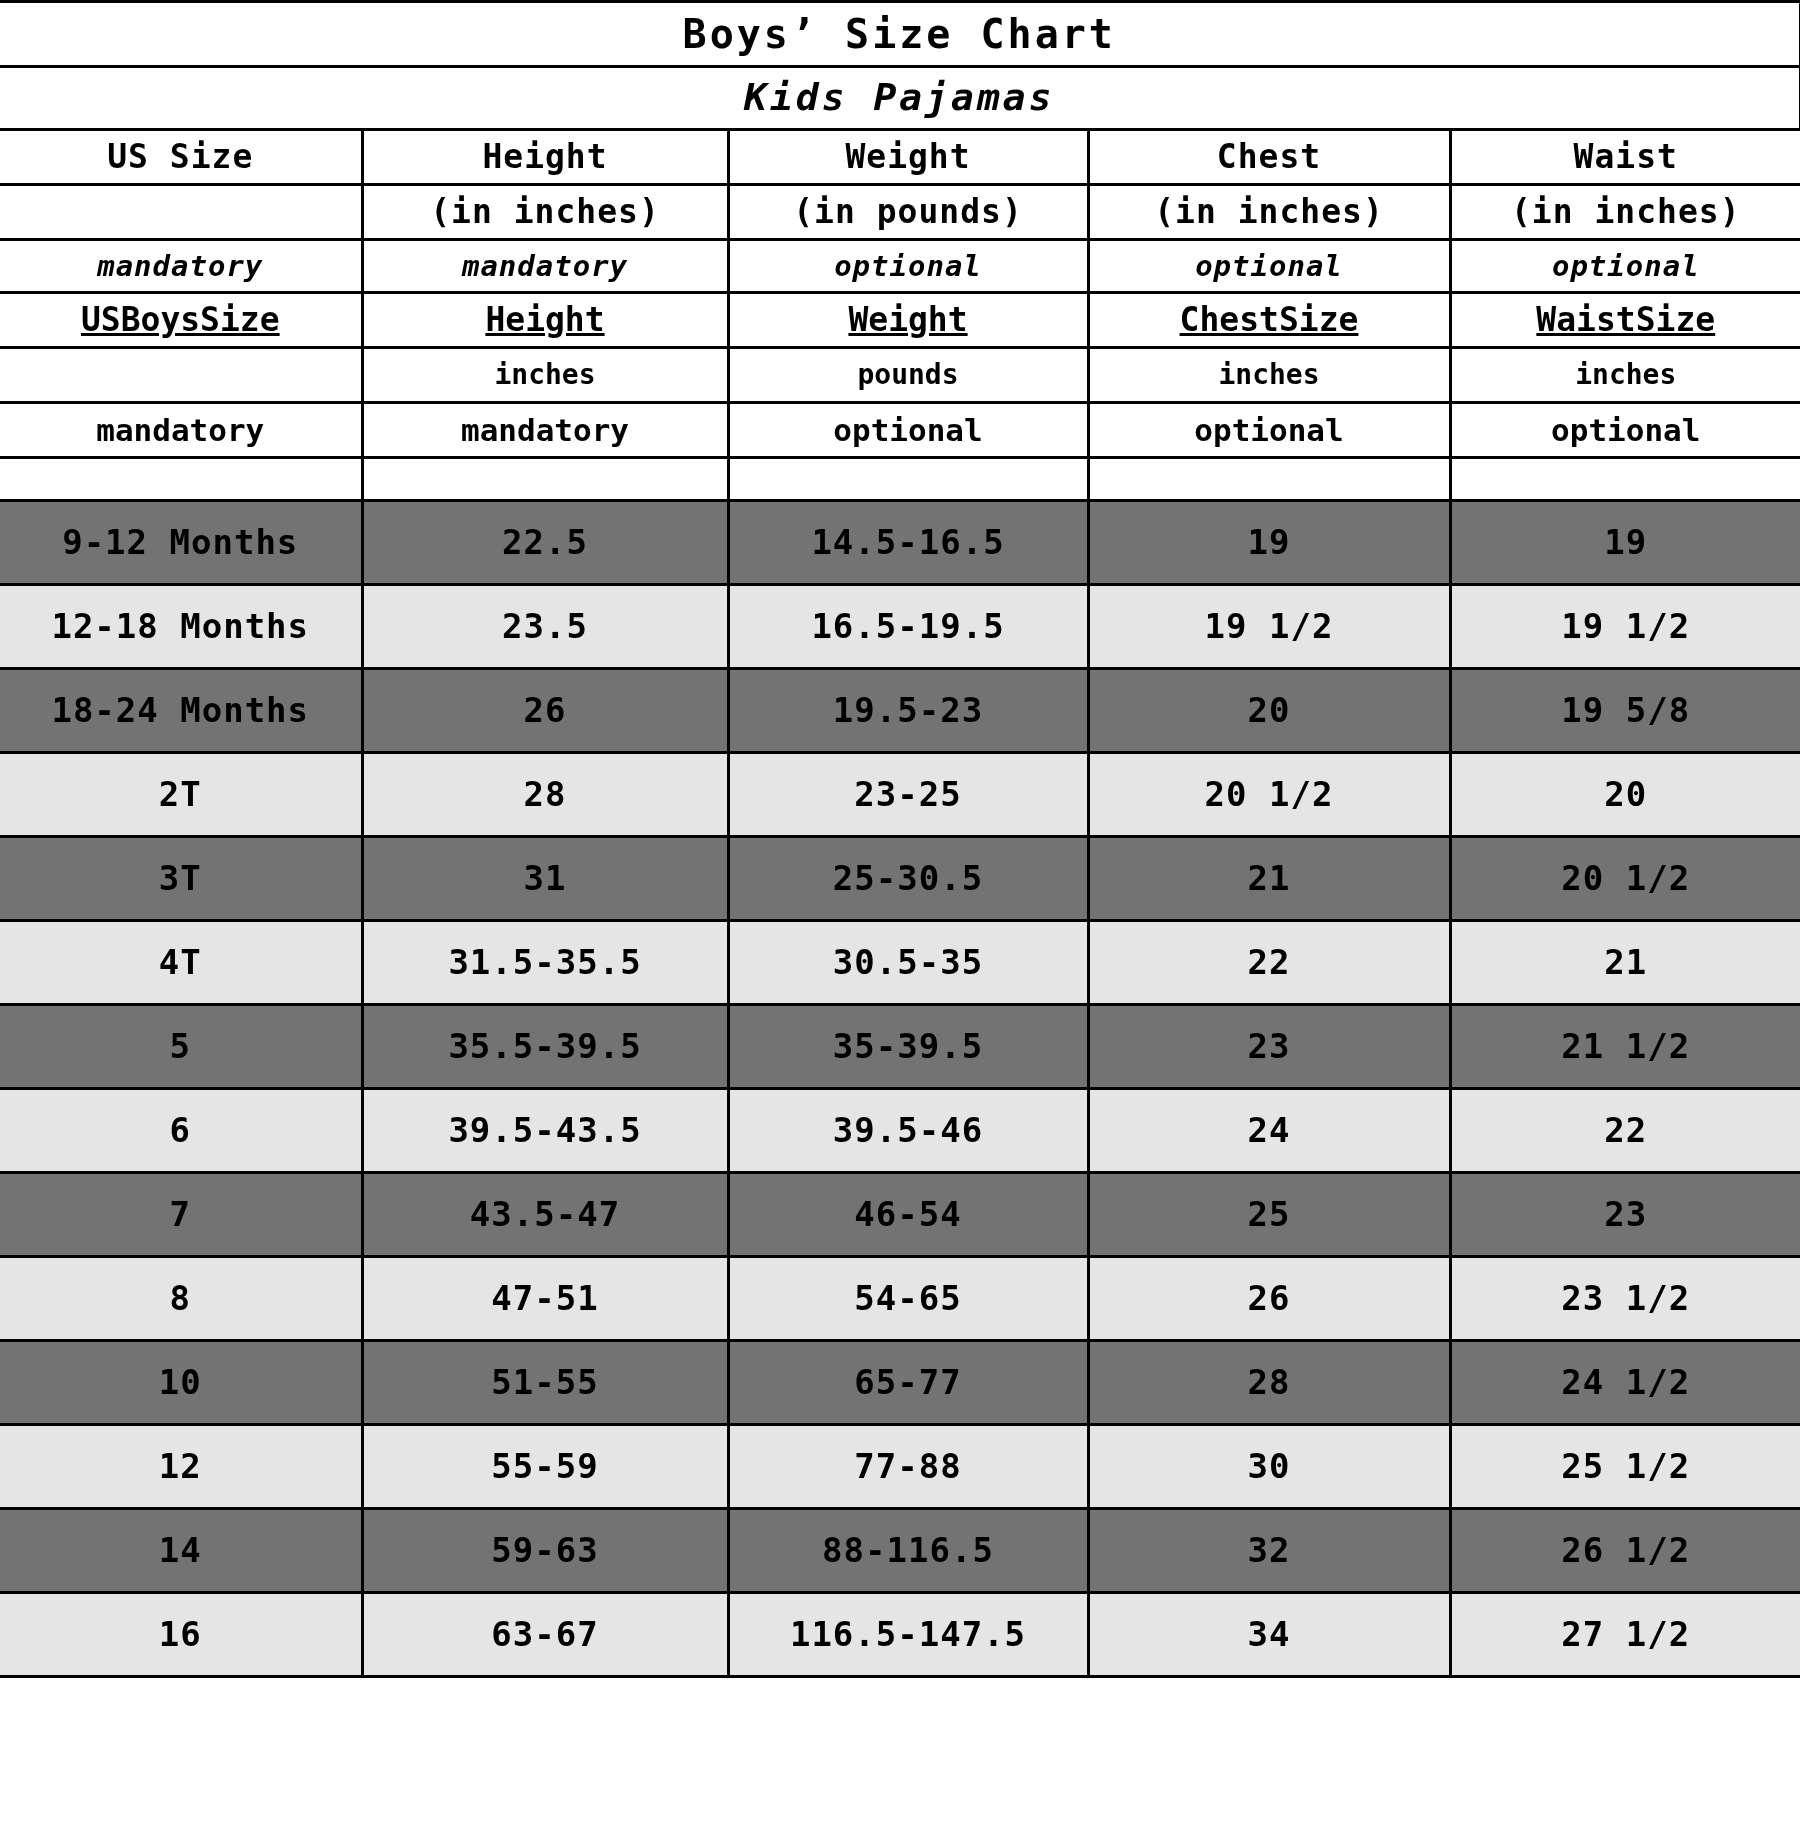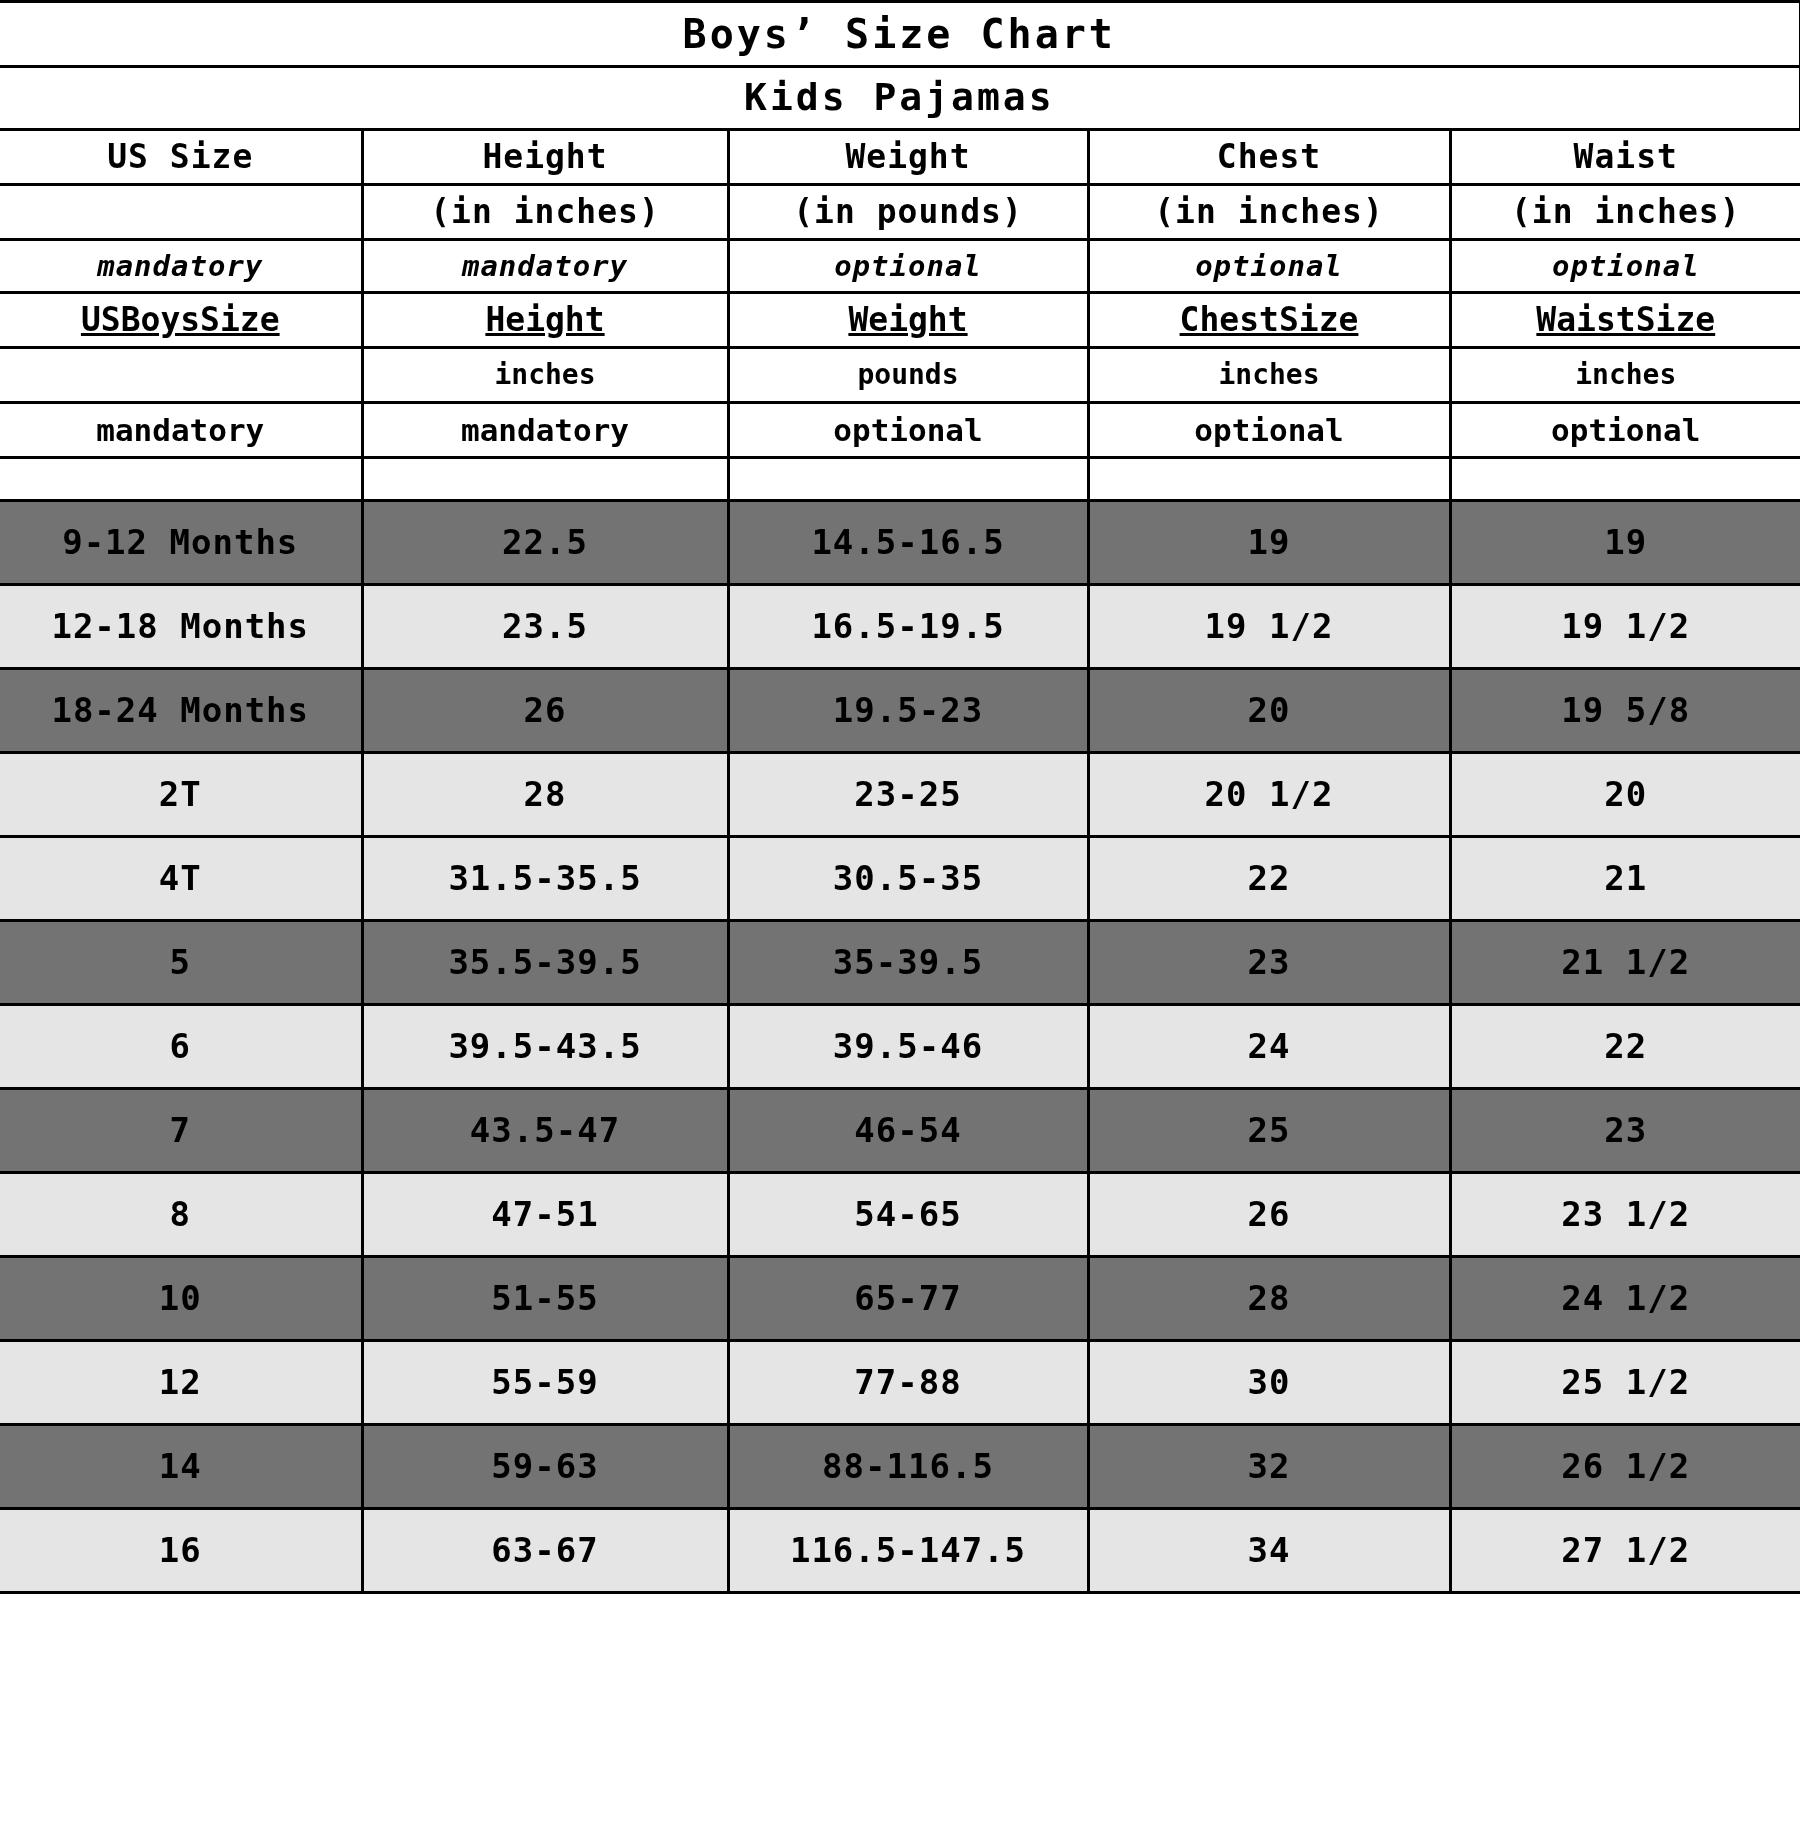--- a/index.html
+++ b/index.html
@@ -51,20 +51,21 @@
     border-left: none;
     border-right: none;
     border-top: none;
   }
   .subtitle-row td {
     height: 60px;
     font-size: 38px;
     letter-spacing: 3px;
     border-left: none;
     border-right: none;
+    font-style: italic;
   }
   .hdr td {
     height: 52px;
     font-size: 33px;
     letter-spacing: 1px;
   }
   .hdr-unit td {
     height: 52px;
     font-size: 33px;
     letter-spacing: 1px;
@@ -210,20 +211,27 @@
         <td>20</td>
         <td>19 5/8</td>
       </tr>
       <tr class="data blue">
         <td>2T</td>
         <td>28</td>
         <td>23-25</td>
         <td>20 1/2</td>
         <td>20</td>
       </tr>
+      <tr class="data orange">
+        <td>3T</td>
+        <td>31</td>
+        <td>25-30.5</td>
+        <td>21</td>
+        <td>20 1/2</td>
+      </tr>
       <tr class="data blue">
         <td>4T</td>
         <td>31.5-35.5</td>
         <td>30.5-35</td>
         <td>22</td>
         <td>21</td>
       </tr>
       <tr class="data orange">
         <td>5</td>
         <td>35.5-39.5</td>

